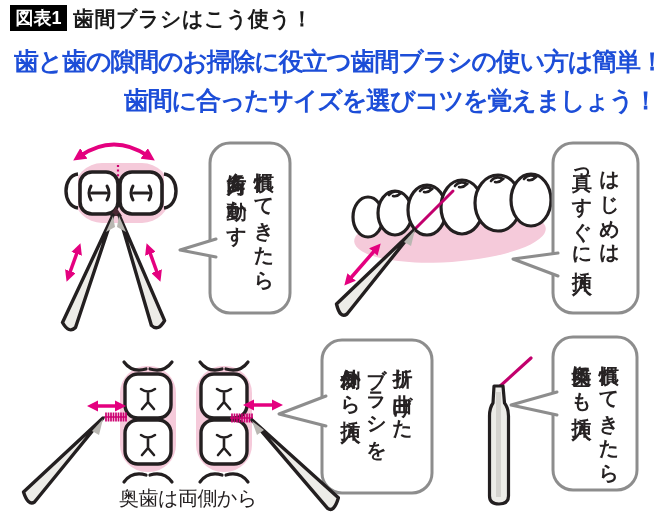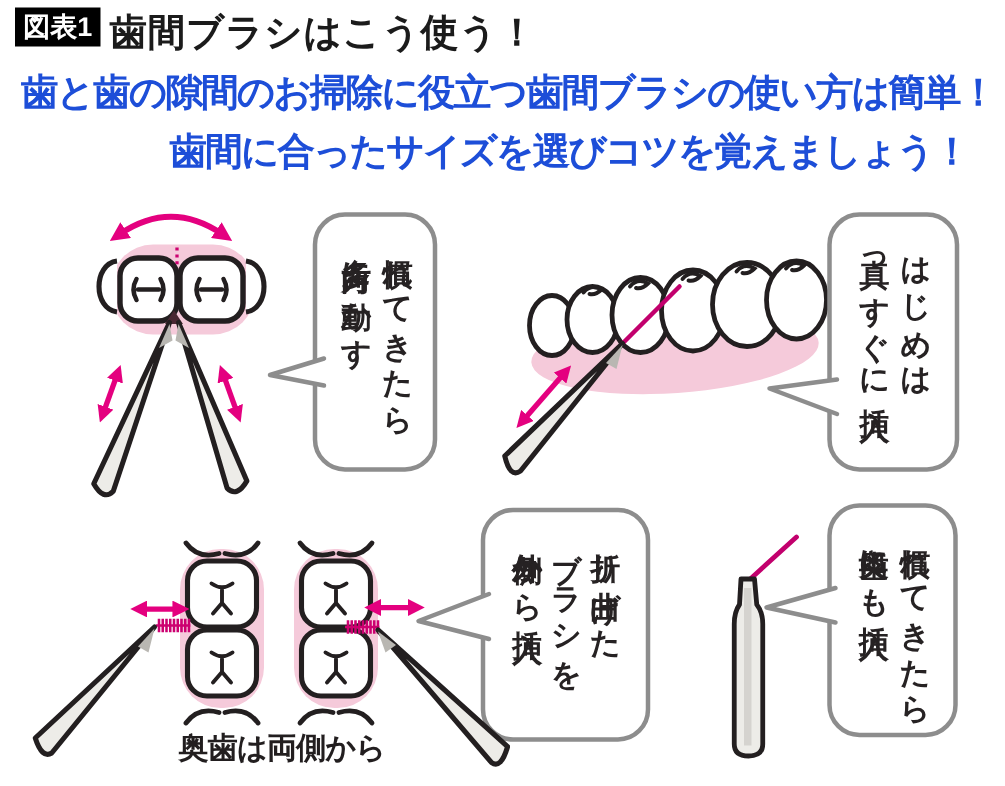--- a/index.html
+++ b/index.html
@@ -1,41 +1,41 @@
 <!DOCTYPE html>
 <html><head>
 <meta charset="utf-8">
 <style>
   html,body { margin:0; padding:0; background:#fff; }
   .canvas { position:relative; width:670px; height:524px; background:#ffffff; overflow:hidden;
             font-family:"Liberation Sans", sans-serif; color:#1b1b1b; }
   .abs { position:absolute; }
   .badge { background:#000; color:#fff; font-weight:bold; font-size:18px;
            width:57px; height:26px; display:flex; align-items:center; justify-content:center; }
-  .fig-title { font-size:25px; font-weight:bold; letter-spacing:0.5px; white-space:nowrap;text-align:right; }
+  .fig-title { font-size:21px; font-weight:bold; letter-spacing:0.5px; white-space:nowrap;text-align:right; }
   .headline { font-size:25px; font-weight:bold; letter-spacing:-1.2px; white-space:nowrap; color:#1d4ed8; }
   .bubble svg { position:absolute; left:0; top:0; }
   .bub-rect { fill:#ffffff; stroke:#8d8d8d; stroke-width:3; }
   .bub-tail { fill:#ffffff; stroke:#8d8d8d; stroke-width:3; stroke-linejoin:round; stroke-linecap:round; }
   .bub-text { position:absolute; writing-mode:vertical-rl; text-orientation:mixed;
               white-space:pre-line; font-weight:bold; font-size:20px; line-height:1.38;
               letter-spacing:1.5px; display:flex; align-items:center; justify-content:flex-start;
               color:#262223; }
-  .caption { font-size:20px; font-weight:bold; letter-spacing:-0.5px; white-space:nowrap; color:#221e1f; }
+  .caption { font-size:20px; font-weight:normal; letter-spacing:-0.5px; white-space:nowrap; color:#221e1f; }
   svg .outline { stroke:#231f20; fill:#ffffff; }
 </style>
 </head>
 <body>
 
 <div class="canvas">
 
   <div class="abs badge" style="left:10px; top:5px;">図表1</div>
   <div class="abs fig-title" style="left:73px; top:5px;">歯間ブラシはこう使う！</div>
   <div class="abs headline" style="left:14px; top:45px;">歯と歯の隙間のお掃除に役立つ歯間ブラシの使い方は簡単！</div>
-  <div class="abs headline" style="right:24px; top:84px;">歯間に合ったサイズを選びコツを覚えましょう！</div>
+  <div class="abs headline" style="right:13px; top:84px;">歯間に合ったサイズを選びコツを覚えましょう！</div>
 
   <svg class="abs" style="left:38px; top:136px;" width="152" height="202" viewBox="0 0 152 202">
     <defs>
       <marker id="mA" viewBox="0 0 5 5" markerWidth="3.2" markerHeight="3.2" refX="1.8" refY="2.5" orient="auto-start-reverse" markerUnits="strokeWidth">
         <path d="M0,0 L5,2.5 L0,5 Z" fill="#e4007f"></path>
       </marker>
     </defs>
     <rect x="36" y="27" width="96" height="60" rx="28" fill="#f5cada"></rect>
     <path class="outline" d="M40,38 C24,40 24,70 40,72" stroke-width="3.4"></path>
     <path class="outline" d="M126,38 C142,40 142,70 126,72" stroke-width="3.4"></path>

